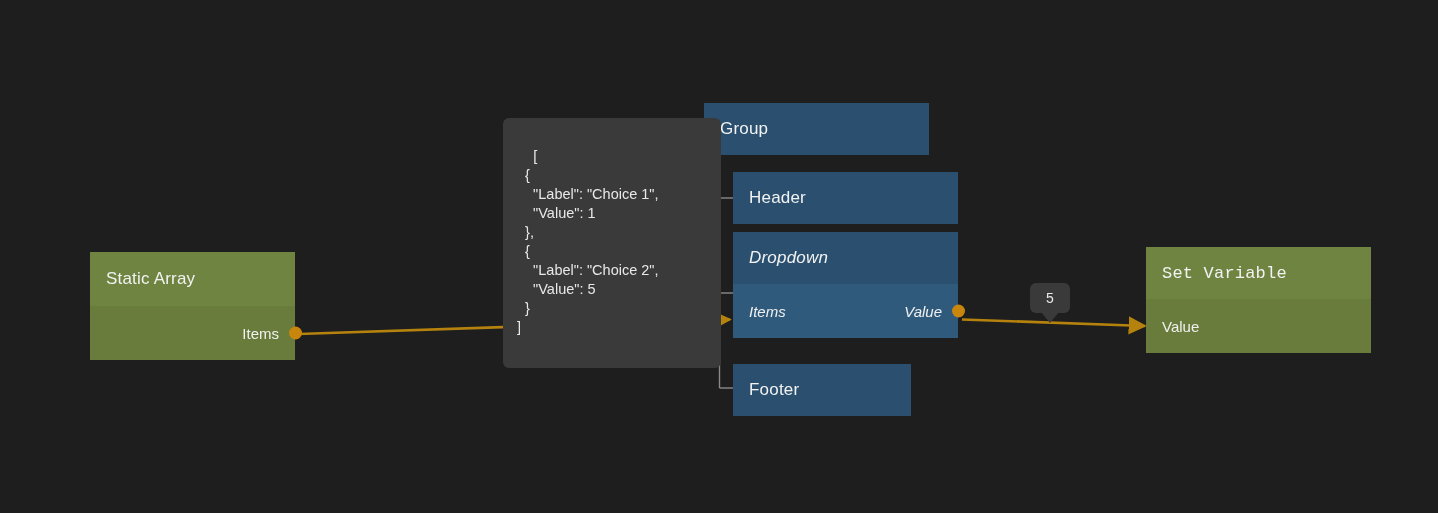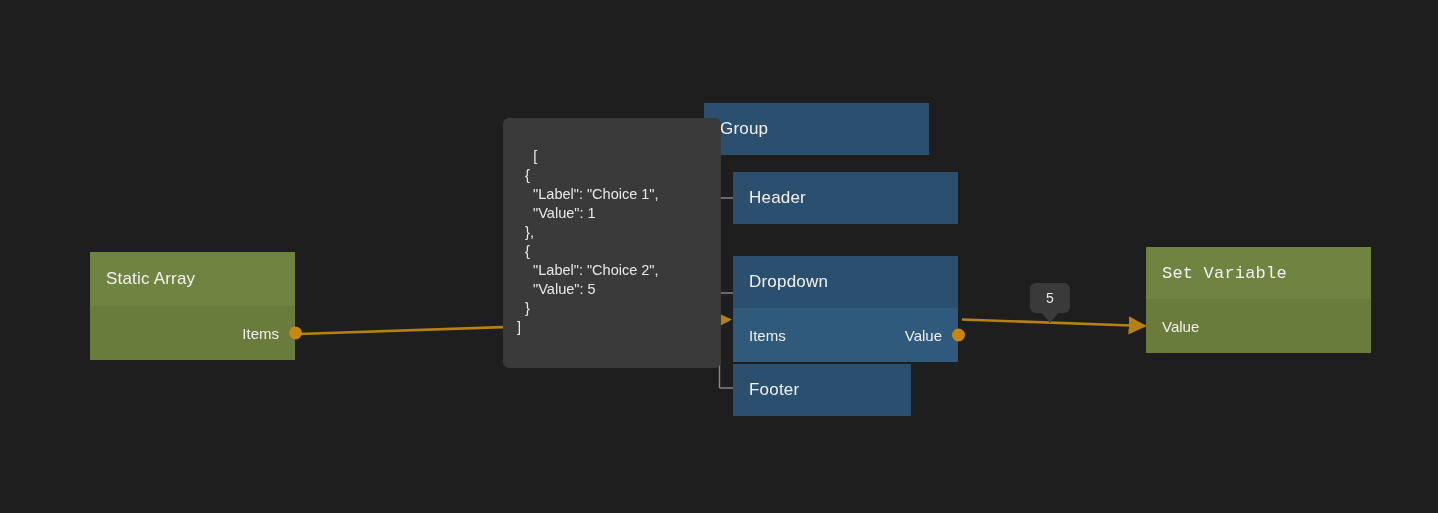--- a/index.html
+++ b/index.html
@@ -152,21 +152,21 @@
   </div>
 
   <div class="node node-blue single" style="left:704px; top:103px; width:225px; height:52px;">
     <div class="node-header" style="height:52px;">Group</div>
   </div>
 
   <div class="node node-blue single" style="left:733px; top:172px; width:225px; height:52px;">
     <div class="node-header" style="height:52px;">Header</div>
   </div>
 
-  <div class="node node-blue" style="left:733px; top:256px; width:225px; height:106px;">
+  <div class="node node-blue" style="left:733px; top:232px; width:225px; height:106px;font-style:italic;">
     <div class="node-header" style="height:52px;">Dropdown</div>
     <div class="node-body" style="height:54px;">
       <div class="port-row">
         <span class="port-label-in">Items</span>
         <span class="port-label-out">Value</span>
       </div>
       <span class="port-dot" style="right:-6.5px; top:50%; transform:translateY(-50%);"></span>
     </div>
   </div>
 

